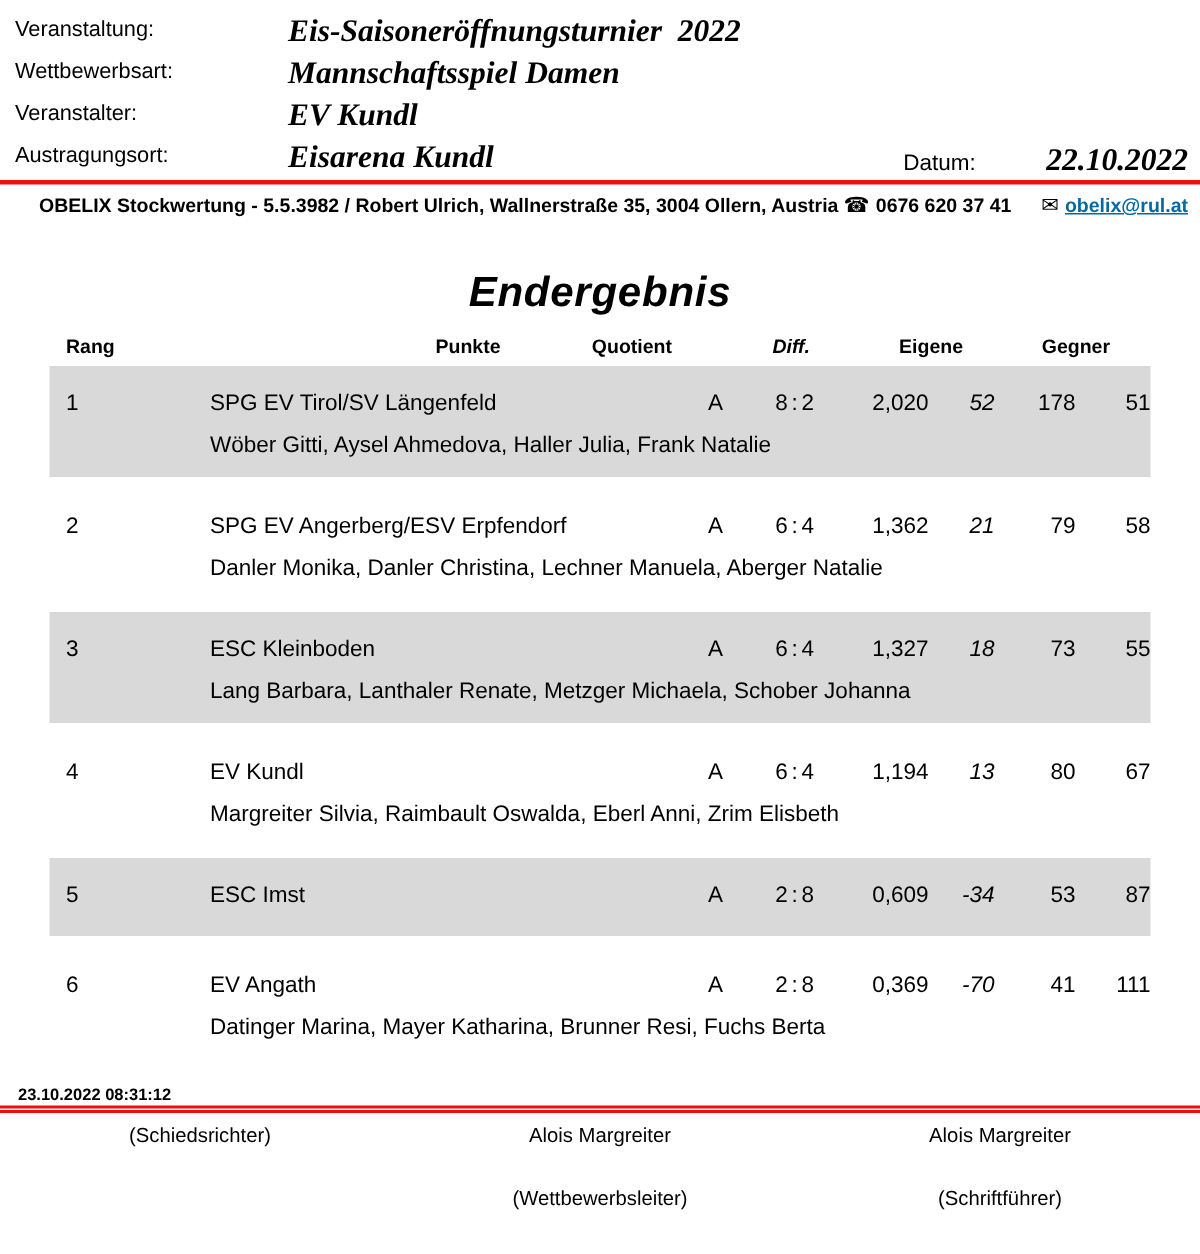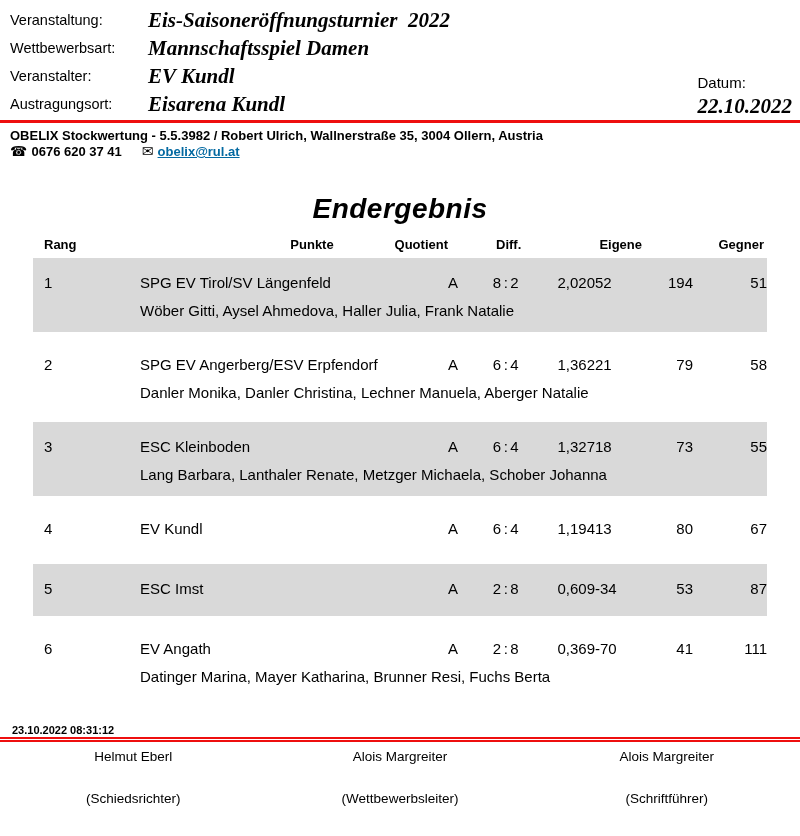--- a/index.html
+++ b/index.html
@@ -7,50 +7,50 @@
     width:800px;height:836px;box-sizing:border-box;overflow:hidden;
     display:flex;flex-direction:column;background:#fff;color:#000;
     font-family:"Liberation Sans","DejaVu Sans",sans-serif;
   }
   
   .header{position:relative;padding:6px 8px 2px 10px;}
   .hrow{display:flex;align-items:center;height:28px;}
   .hlabel{width:138px;font-size:14.5px;flex:0 0 auto;}
   .hvalue{
     font-family:"Liberation Serif","DejaVu Serif",serif;
-    font-weight:700;font-style:italic;font-size:21px;white-space:pre;
-  }
-  .datum{position:absolute;right:8px;bottom:1px;display:flex;align-items:baseline;gap:3px;flex-direction:column;}
+    font-weight:700;font-style:italic;font-size:21px;white-space:pre;margin-left:44px;
+  }
+  .datum{position:absolute;right:8px;bottom:1px;display:flex;align-items:baseline;gap:3px;}
   .datum .hlabel{width:auto;font-size:15px;}
   .redline{height:3px;background:#ee0f0f;flex:0 0 auto;}
   
   .appinfo{
     display:flex;justify-content:space-between;align-items:baseline;
-    padding:5px 8px 6px 10px;font-size:13px;font-weight:700;flex-direction:column;
+    padding:5px 8px 6px 26px;font-size:13px;font-weight:700;
   }
   .contact{display:flex;gap:20px;align-items:baseline;}
   .contact .icon{font-weight:400;font-size:14px;margin-right:4px;}
   .email-link{text-decoration:underline;color:#0369a1;cursor:pointer;}
   
   .title{
     margin:28px 0 12px 0;text-align:center;
     font-size:28px;font-weight:700;font-style:italic;letter-spacing:.5px;
   }
   
   .rtable{margin:0 33px;}
   .thead{display:flex;font-size:13px;font-weight:700;padding-bottom:6px;gap:48px;}
   .c-rank{width:107px;box-sizing:border-box;padding-left:11px;flex:0 0 auto;}
   .c-team{flex:1 1 auto;min-width:0;}
   .th-team{text-align:center;}
   .c-group{width:44px;text-align:center;flex:0 0 auto;}
   .c-points{width:64px;text-align:center;flex:0 0 auto;}
   .c-quot{width:56px;text-align:right;flex:0 0 auto;}
-  .c-diff{width:44px;text-align:left;flex:0 0 auto;}
+  .c-diff{width:44px;text-align:right;flex:0 0 auto;font-style:italic;}
   .c-own{width:54px;text-align:right;flex:0 0 auto;}
-  .c-opp{width:50px;text-align:right;flex:0 0 auto;margin-left:24px;}
+  .c-opp{width:50px;text-align:right;flex:0 0 auto;}
   .trow{padding:14px 0 10px 0;margin-bottom:8px;font-size:15px;}
   .trow.gray{background:#d9d9d9;}
   .line1{display:flex;line-height:22px;margin-bottom:6px;}
   .line1 .c-points{letter-spacing:2.5px;}
   .line2{margin-left:107px;line-height:22px;}
   
   .footer{margin-top:auto;padding-bottom:30px;}
   .timestamp{font-size:11px;font-weight:700;padding:0 0 1px 12px;}
   .redline2{height:1px;background:#fff;border-top:2px solid #ee0f0f;border-bottom:2px solid #ee0f0f;}
   .sigs{display:flex;margin-top:7px;}
@@ -109,21 +109,21 @@
     </div>
 
     <div class="trow gray">
       <div class="line1">
         <span class="c-rank">1</span>
         <span class="c-team">SPG EV Tirol/SV Längenfeld</span>
         <span class="c-group">A</span>
         <span class="c-points">8:2</span>
         <span class="c-quot">2,020</span>
         <span class="c-diff">52</span>
-        <span class="c-own">194</span>
+        <span class="c-own">178</span>
         <span class="c-opp">51</span>
       </div>
       <div class="line2">Wöber Gitti, Aysel Ahmedova, Haller Julia, Frank Natalie</div>
     </div>
 
     <div class="trow">
       <div class="line1">
         <span class="c-rank">2</span>
         <span class="c-team">SPG EV Angerberg/ESV Erpfendorf</span>
         <span class="c-group">A</span>
@@ -154,20 +154,21 @@
       <div class="line1">
         <span class="c-rank">4</span>
         <span class="c-team">EV Kundl</span>
         <span class="c-group">A</span>
         <span class="c-points">6:4</span>
         <span class="c-quot">1,194</span>
         <span class="c-diff">13</span>
         <span class="c-own">80</span>
         <span class="c-opp">67</span>
       </div>
+      <div class="line2">Margreiter Silvia, Raimbault Oswalda, Eberl Anni, Zrim Elisbeth</div>
     </div>
 
     <div class="trow gray">
       <div class="line1">
         <span class="c-rank">5</span>
         <span class="c-team">ESC Imst</span>
         <span class="c-group">A</span>
         <span class="c-points">2:8</span>
         <span class="c-quot">0,609</span>
         <span class="c-diff">-34</span>
@@ -189,21 +190,20 @@
       </div>
       <div class="line2">Datinger Marina, Mayer Katharina, Brunner Resi, Fuchs Berta</div>
     </div>
   </div>
 
   <div class="footer">
     <div class="timestamp">23.10.2022 08:31:12</div>
     <div class="redline2"></div>
     <div class="sigs">
       <div class="sig">
-        <div class="signame">Helmut Eberl</div>
         <div class="sigrole">(Schiedsrichter)</div>
       </div>
       <div class="sig">
         <div class="signame">Alois Margreiter</div>
         <div class="sigrole">(Wettbewerbsleiter)</div>
       </div>
       <div class="sig">
         <div class="signame">Alois Margreiter</div>
         <div class="sigrole">(Schriftführer)</div>
       </div>

